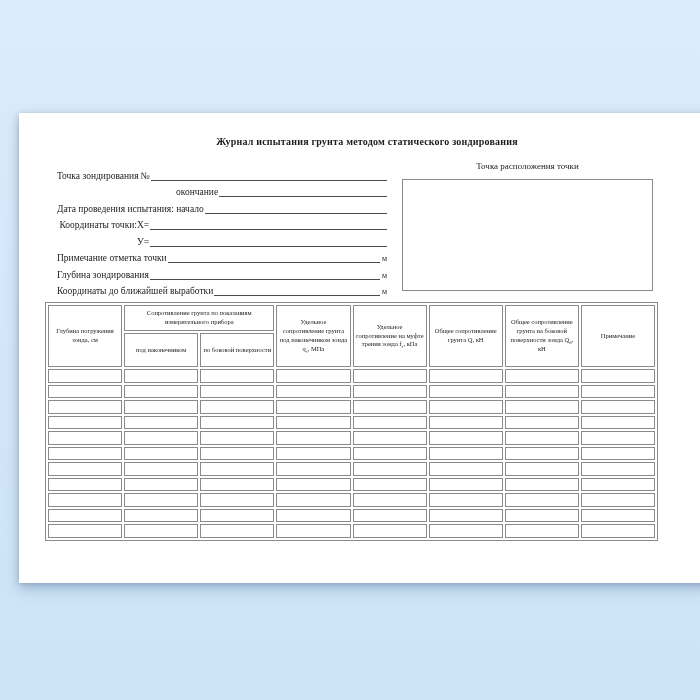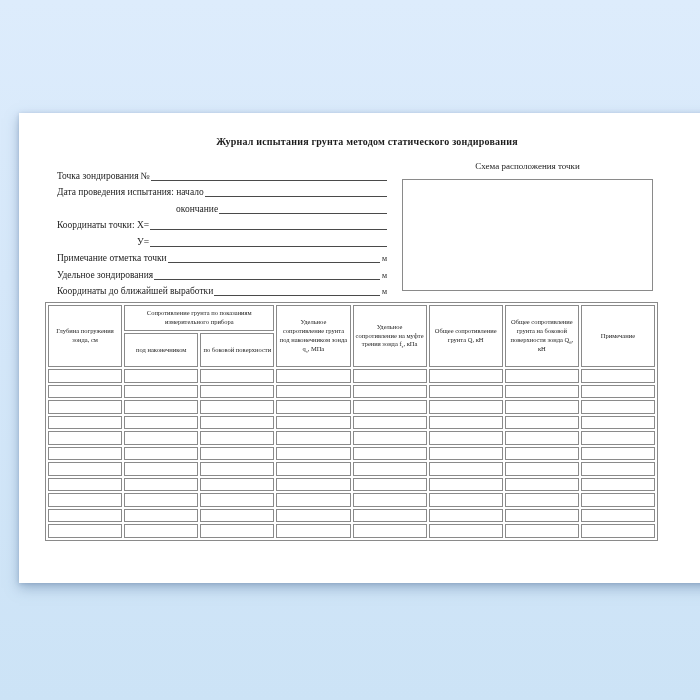--- a/index.html
+++ b/index.html
@@ -17,21 +17,21 @@
     background: #ffffff;
     box-shadow: 0 5px 12px rgba(100,130,165,0.50), 0 1px 4px rgba(100,130,165,0.35);
     padding-left: 35px;
   }
   .doc-title {
     position: absolute; left: 0; right: 0; top: 23px;
     text-align: center; font-weight: bold; font-size: 10px; letter-spacing: 0.2px;
   }
   
   .fields { position: absolute; left: 38px; top: 52px; width: 330px; }
-  .frow { display: flex; align-items: flex-end; height: 16.5px; }
+  .frow { display: flex; align-items: flex-end; height: 16.5px; text-align: right; }
   .frow .lbl   { font-size: 9.5px; line-height: 12px; white-space: nowrap; }
   .frow .var   { font-size: 9.5px; line-height: 12px; white-space: nowrap; }
   .frow .fill  { flex: 1 1 auto; border-bottom: 1px solid #4a4a4a; margin: 0 0 1px 1px; height: 10px; }
   .frow .unit  { font-size: 8px; line-height: 11px; margin-left: 2px; }
   .ind-okon { margin-left: 119px; }
   .coord-lbl { width: 80px; flex: 0 0 80px; }
   .ind-coord { margin-left: 80px; }
   
   .scheme-title {
     position: absolute; left: 383px; top: 48px; width: 251px;
@@ -66,54 +66,54 @@
   <div class="paper">
 
     <div class="doc-title">Журнал испытания грунта методом статического зондирования</div>
 
     <div class="fields">
       <div class="frow">
         <span class="lbl">Точка зондирования №</span>
         <span class="fill"></span>
       </div>
       <div class="frow">
+        <span class="lbl ind-okon">окончание</span>
+        <span class="fill"></span>
+      </div>
+      <div class="frow">
         <span class="lbl">Дата проведения испытания: начало</span>
-        <span class="fill"></span>
-      </div>
-      <div class="frow">
-        <span class="lbl ind-okon">окончание</span>
         <span class="fill"></span>
       </div>
       <div class="frow">
         <span class="lbl coord-lbl">Координаты точки:</span>
         <span class="var">Х=</span>
         <span class="fill"></span>
       </div>
       <div class="frow">
         <span class="var ind-coord">У=</span>
         <span class="fill"></span>
       </div>
       <div class="frow">
         <span class="lbl">Примечание отметка точки</span>
         <span class="fill"></span>
         <span class="unit">м</span>
       </div>
       <div class="frow">
-        <span class="lbl">Удельное зондирования</span>
+        <span class="lbl">Глубина зондирования</span>
         <span class="fill"></span>
         <span class="unit">м</span>
       </div>
       <div class="frow">
         <span class="lbl">Координаты до ближайшей выработки</span>
         <span class="fill"></span>
         <span class="unit">м</span>
       </div>
     </div>
 
-    <div class="scheme-title">Схема расположения точки</div>
+    <div class="scheme-title">Точка расположения точки</div>
     <div class="scheme-box"></div>
 
     <table class="grid">
       <colgroup>
         <col>
           <col>
           <col>
           <col>
           <col>
           <col>

